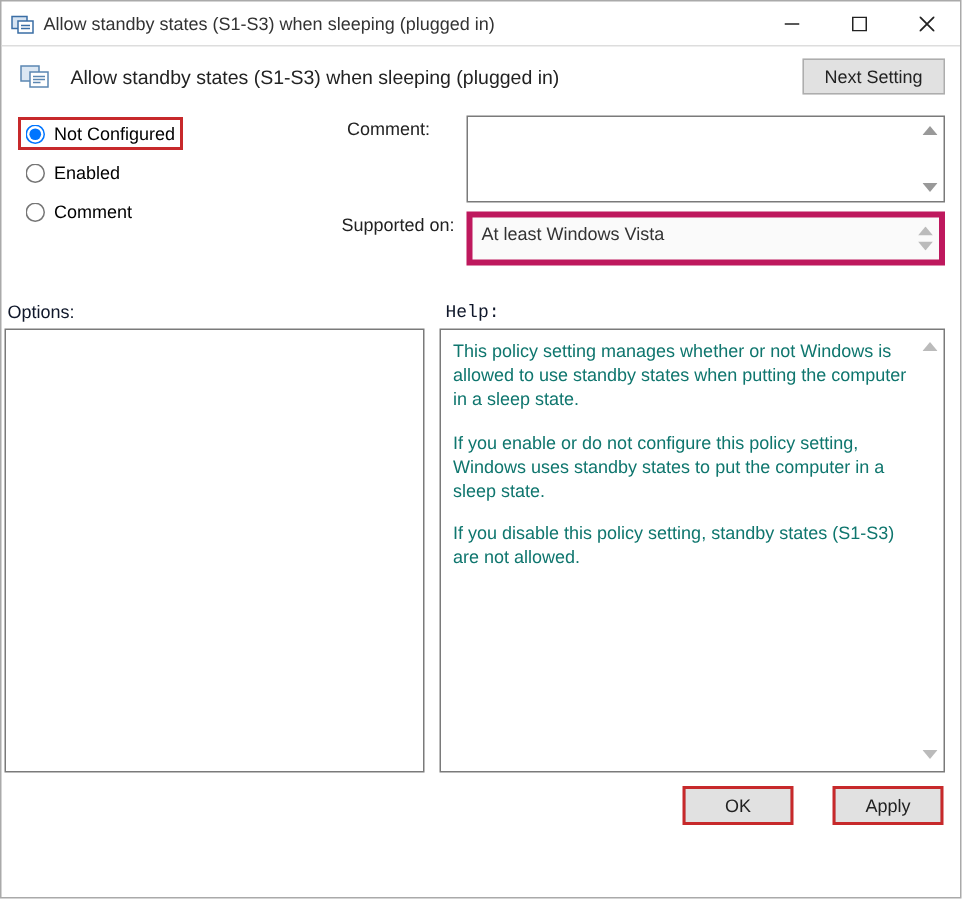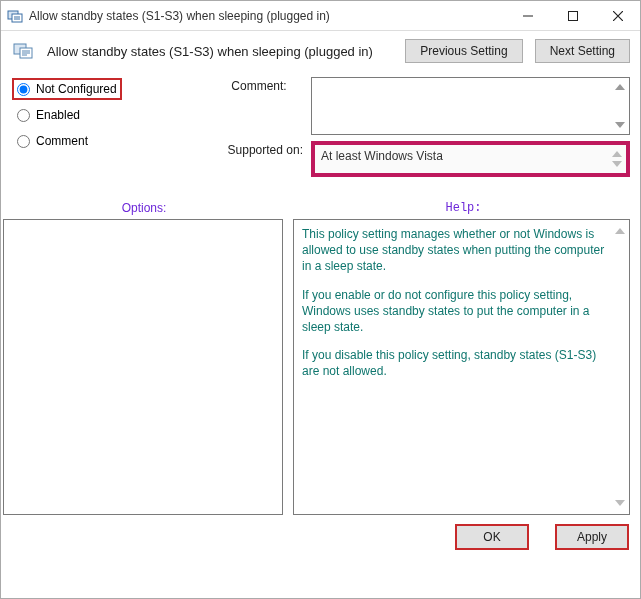--- a/index.html
+++ b/index.html
@@ -86,21 +86,21 @@
     color: #888;
   }
   .scroll-arrow.up { top: 2px; }
   .scroll-arrow.down { bottom: 2px; }
   .lower {
     display: grid;
     grid-template-columns: 280px 1fr;
     gap: 10px;
     padding: 18px 10px 0 2px;
   }
-  .section-label { color: #6d28d9; margin: 0 0 4px 2px; padding-left: 0; text-align: center; }
+  .section-label { color: #0f172a; margin: 0 0 4px 2px; padding-left: 0; }
   .options-box {
     border: 1px solid #7a7a7a; background: #fff;
     height: 296px;
   }
   .help-box {
     border: 1px solid #7a7a7a; background: #fff;
     height: 296px; padding: 6px 16px 6px 8px; position: relative;
     overflow: hidden; color: #0f766e; line-height: 1.35;
   }
   .help-box p { margin: 0 0 12px 0; }
@@ -144,21 +144,20 @@
 <div class="header-row">
   <span class="hicon">
     <svg width="24" height="20" viewBox="0 0 24 20">
       <rect x="1" y="3" width="12" height="10" fill="#dbe7f3" stroke="#5b87b2"></rect>
       <rect x="7" y="7" width="12" height="10" fill="#fff" stroke="#5b87b2"></rect>
       <path d="M9 10 h8 M9 12 h8 M9 14 h5" stroke="#5b87b2" stroke-width="1"></path>
     </svg>
   </span>
   <span class="htitle">Allow standby states (S1-S3) when sleeping (plugged in)</span>
   <div class="header-btns">
-    <button class="btn">Previous Setting</button>
     <button class="btn">Next Setting</button>
   </div>
 </div>
 
 <div class="body-grid">
   <div class="radios">
     <label class="radio-row hl-red">
       <input type="radio" name="state" checked="" style="">
       <span>Not Configured</span>
     </label>

